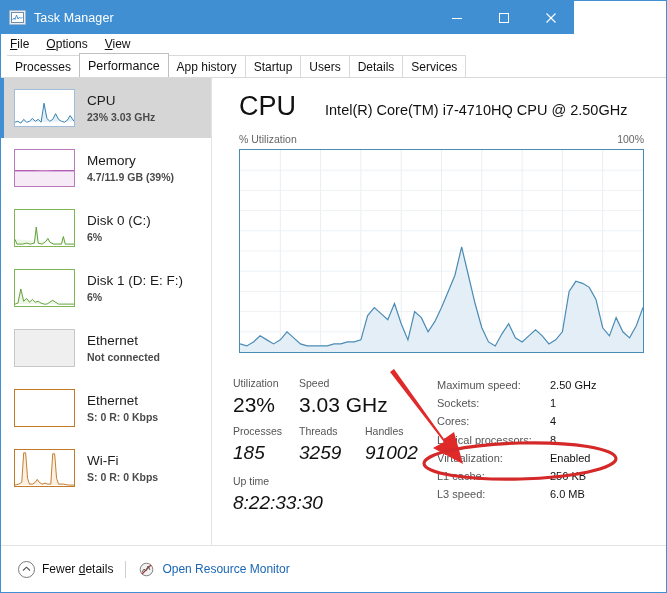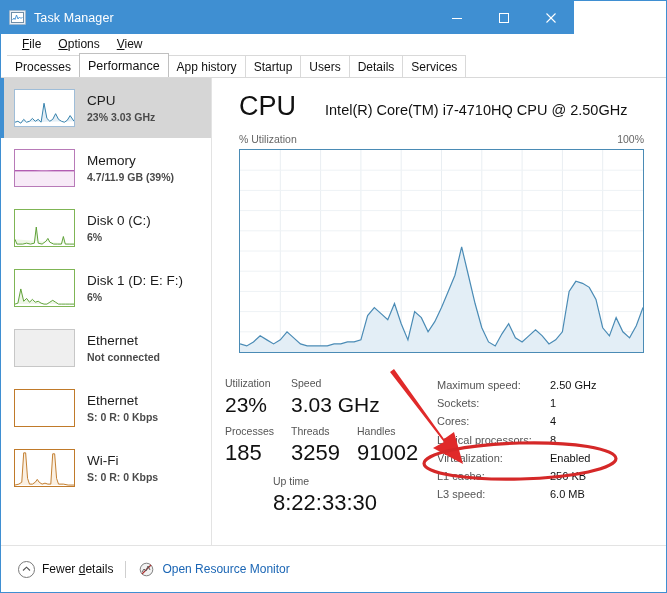--- a/index.html
+++ b/index.html
@@ -47,21 +47,21 @@
     display: flex; align-items: center; justify-content: center;
   }
   .tb-btn svg { display: block; }
 
   
   .menubar {
     position: absolute; left: 0; top: 33px;
     width: 665px; height: 20px;
     background: #ffffff;
     display: flex; align-items: center;
-    padding-left: 21px;
+    padding-left: 9px;
   }
   .menu-item {
     font-size: 12px;
     color: #111111;
     margin-right: 17px;
     cursor: default;
   }
   .menu-item u { text-decoration: underline; }
 
   
@@ -174,29 +174,29 @@
   }
   .graph svg { display:block; width:100%; height:100%; }
   .axis-bottom {
     position: absolute; left: 26px; top: 278px; width: 405px;
     display: flex; justify-content: space-between;
     font-size: 10.5px; color: #666666;
   }
 
   
   .stats-left {
-    position: absolute; left: 12px; top: 298px;
+    position: absolute; left: 20px; top: 298px;
     width: 200px;
   }
   .stat-row { display: flex; }
   .stat-col { width: 66px; }
   .stat-lbl { font-size: 10.5px; color: #555555; line-height: 15px; }
   .stat-val { font-size: 21px; color: #111111; line-height: 27px; font-weight: 400; }
-  .stat-val.sm { font-size: 22px; }
-  .uptime { margin-top: 8px; margin-left: 48px; }
+  .stat-val.sm { font-size: 19px; font-style: italic; }
+  .uptime { margin-top: 8px; }
 
   .stats-right {
     position: absolute; left: 224px; top: 298px;
     width: 215px;
   }
   .sr-row {
     display: flex;
     font-size: 11px;
     line-height: 18.2px;
   }

